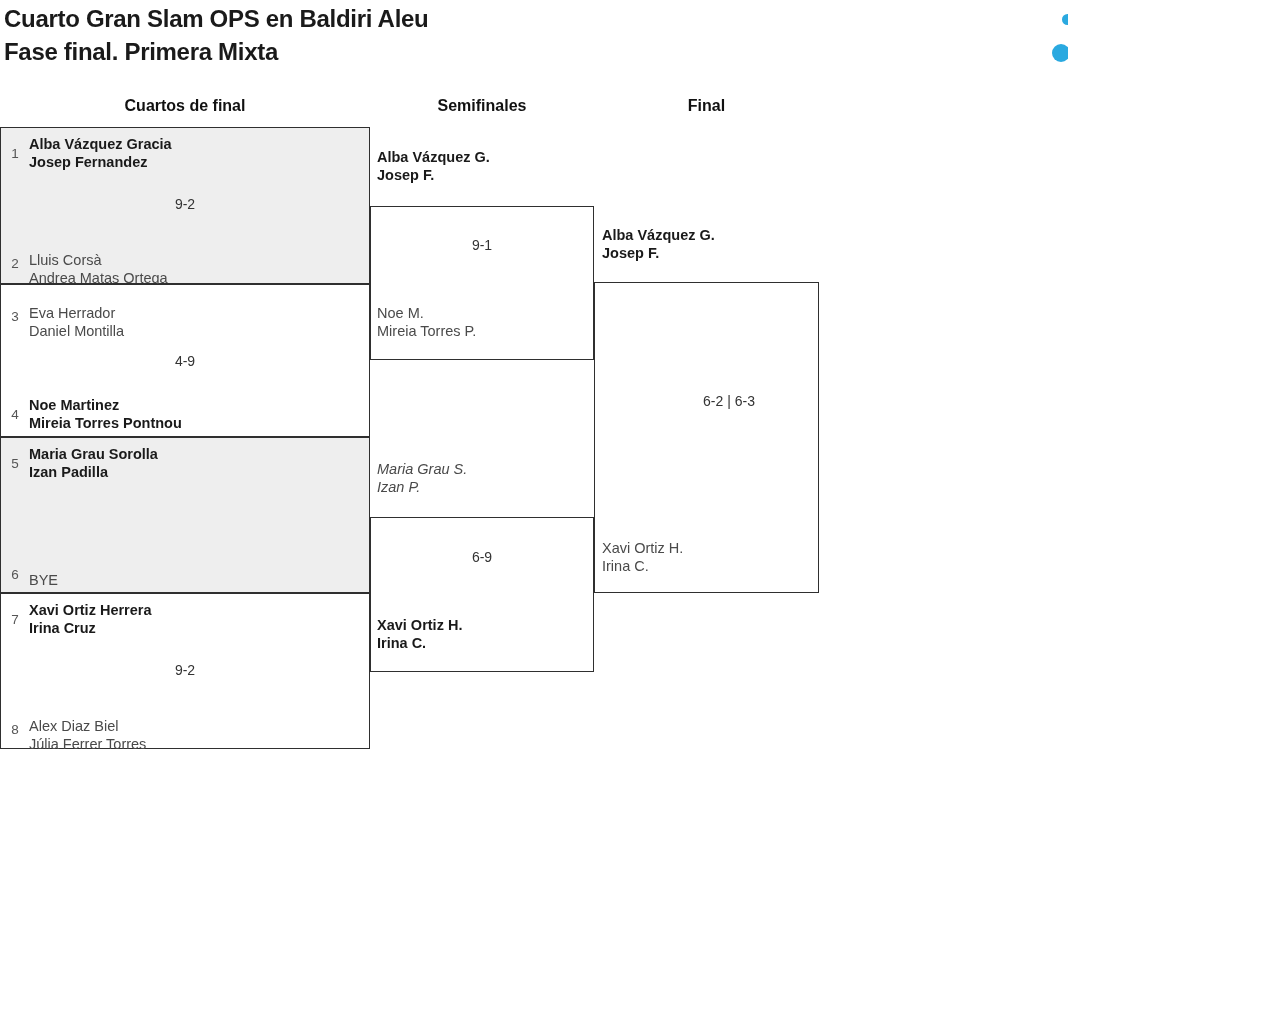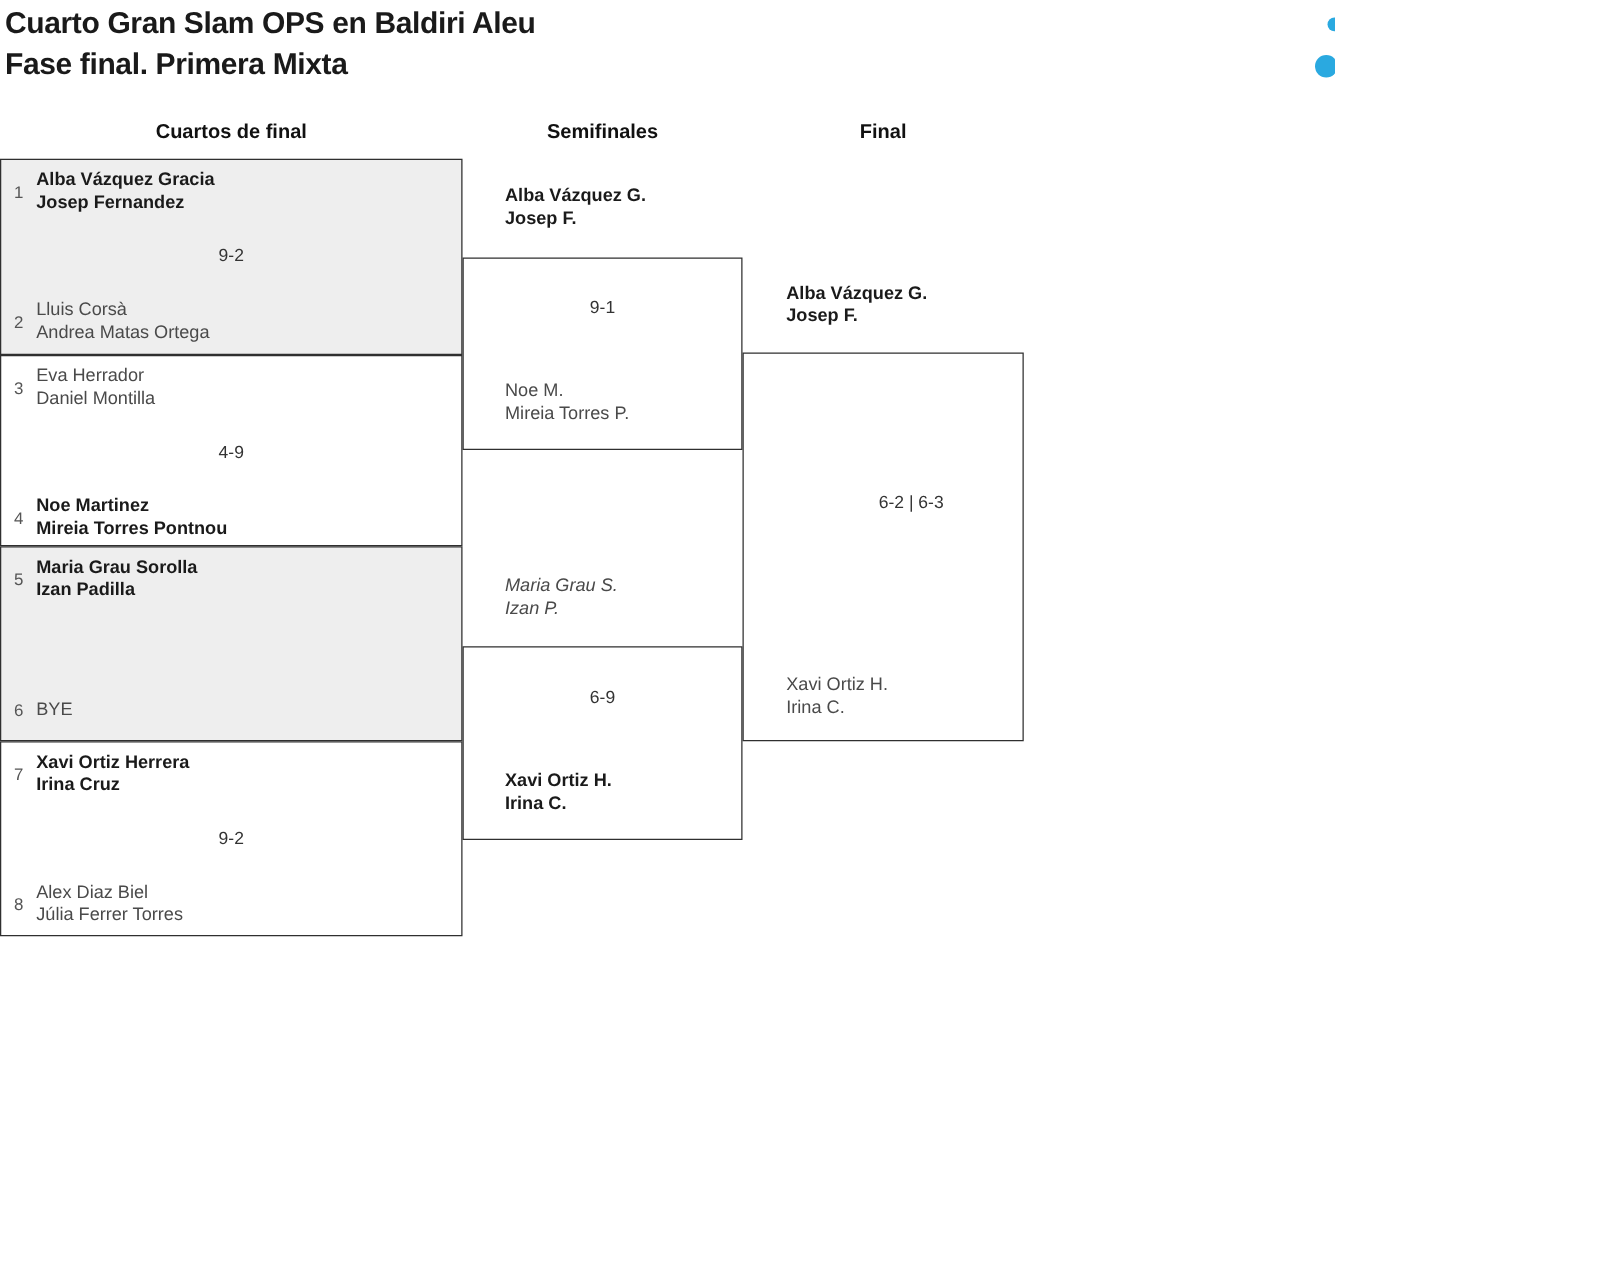--- a/index.html
+++ b/index.html
@@ -43,37 +43,37 @@
   .qf-block.alt{background:var(--alt-bg);}
   .qf-b1{top:127px;height:157px;}
   .qf-b2{top:284px;height:153px;}
   .qf-b3{top:437px;height:156px;}
   .qf-b4{top:593px;height:156px;}
 
   .team{display:flex;align-items:center;font-size:14.5px;line-height:17.5px;}
   .team .seed{width:20px;min-width:20px;text-align:center;font-size:13.5px;
               color:var(--seed-text);font-weight:400;margin-right:4px;}
   .team.winner .names{font-weight:700;color:var(--winner-text);}
-  .team.loser .names{font-weight:400;color:var(--loser-text);}
+  .team.loser .names{font-weight:400;color:var(--loser-text);margin-top:12px;}
 
   .qf-team{position:absolute;left:4px;right:6px;}
   .qf-team.pos-top{top:8px;}
   .qf-team.pos-bottom{top:112px;}
   .qf-team.pos-bye{top:122px;}
 
   .match-score{position:absolute;text-align:center;font-size:14px;color:var(--score-text);}
   .qf-score{left:0;width:368px;top:68px;}
 
   
   .conn-box{position:absolute;border:1px solid var(--line);background:transparent;}
   .sf-box1{left:370px;top:206px;width:224px;height:154px;}
   .sf-box2{left:370px;top:517px;width:224px;height:155px;}
   .final-box{left:594px;top:282px;width:225px;height:311px;}
 
-  .float-team{position:absolute;font-size:14.5px;line-height:17.5px;margin-left:27px;}
+  .float-team{position:absolute;font-size:14.5px;line-height:17.5px;}
   .float-team.winner{font-weight:700;color:var(--winner-text);}
   .float-team.loser{font-weight:400;color:var(--loser-text);}
 
   .sf1-top{left:377px;top:149px;}
   .sf1-bottom{left:377px;top:305px;}
   .sf2-top{left:377px;top:461px;font-style:italic;}
   .sf2-bottom{left:377px;top:617px;}
   .f-top{left:602px;top:227px;}
   .f-bottom{left:602px;top:540px;}
 

